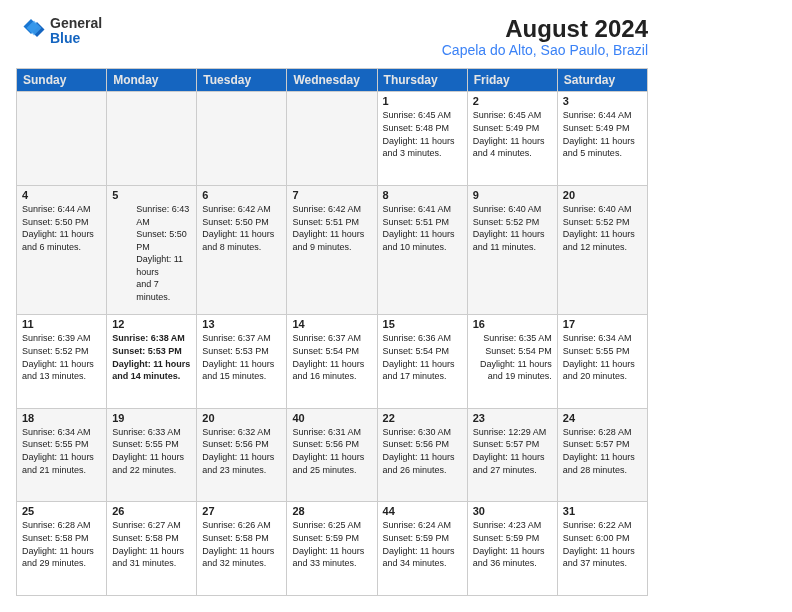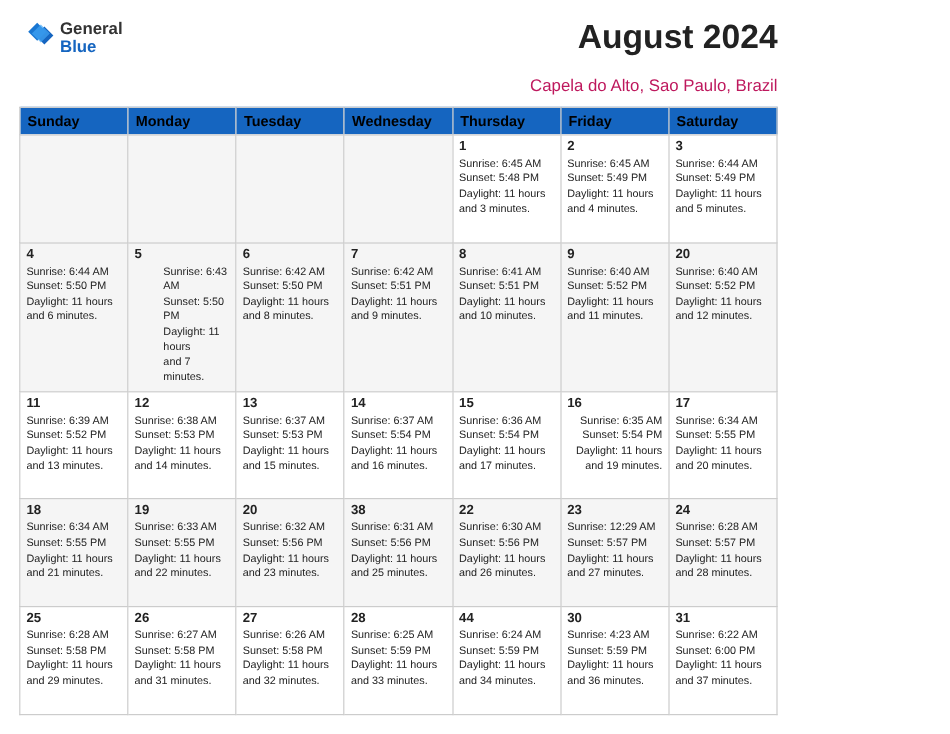--- a/index.html
+++ b/index.html
@@ -39,39 +39,39 @@
     .logo-text span.general { color: #333; }
     .logo-text span.blue { color: #1565c0; }
     .logo-icon {
       width: 30px;
       height: 30px;
     }
     .title-block {
       text-align: right;
     }
     .month-title {
-      font-size: 28px;
+      font-size: 24px;
       font-weight: bold;
       color: #222;
       line-height: 1.1;
     }
     .location {
       font-size: 14px;
-      color: #be185d;
-      margin-top: 16px;
+      color: #3b82f6;
+      margin-top: 0;
     }
     .calendar {
       flex: 1;
       border-collapse: collapse;
       width: 100%;
       table-layout: fixed;
     }
     .calendar th {
       background-color: #1565c0;
-      color: #000000;
+      color: #e5e5e5;
       font-size: 12px;
       font-weight: bold;
       text-align: left;
       padding: 4px 6px;
       border: 1px solid #ccc;
     }
     .calendar td {
       vertical-align: top;
       border: 1px solid #ccc;
       padding: 3px 5px;
@@ -213,21 +213,21 @@
         <tr>
           <td>
             <span class="day-number">11</span>
             <div class="day-info" style="white-space: pre-line;">Sunrise: 6:39 AM
 Sunset: 5:52 PM
 Daylight: 11 hours
 and 13 minutes.</div>
           </td>
           <td>
             <span class="day-number">12</span>
-            <div class="day-info" style="white-space: pre-line;">Sunrise: 6:38 AM
+            <div class="day-info" style="white-space: pre-line; font-weight: bold;">Sunrise: 6:38 AM
 Sunset: 5:53 PM
 Daylight: 11 hours
 and 14 minutes.</div>
           </td>
           <td>
             <span class="day-number">13</span>
             <div class="day-info" style="white-space: pre-line;">Sunrise: 6:37 AM
 Sunset: 5:53 PM
 Daylight: 11 hours
 and 15 minutes.</div>
@@ -277,21 +277,21 @@
 and 22 minutes.</div>
           </td>
           <td>
             <span class="day-number">20</span>
             <div class="day-info" style="white-space: pre-line;">Sunrise: 6:32 AM
 Sunset: 5:56 PM
 Daylight: 11 hours
 and 23 minutes.</div>
           </td>
           <td>
-            <span class="day-number">38</span>
+            <span class="day-number">40</span>
             <div class="day-info" style="white-space: pre-line;">Sunrise: 6:31 AM
 Sunset: 5:56 PM
 Daylight: 11 hours
 and 25 minutes.</div>
           </td>
           <td>
             <span class="day-number">22</span>
             <div class="day-info" style="white-space: pre-line;">Sunrise: 6:30 AM
 Sunset: 5:56 PM
 Daylight: 11 hours

